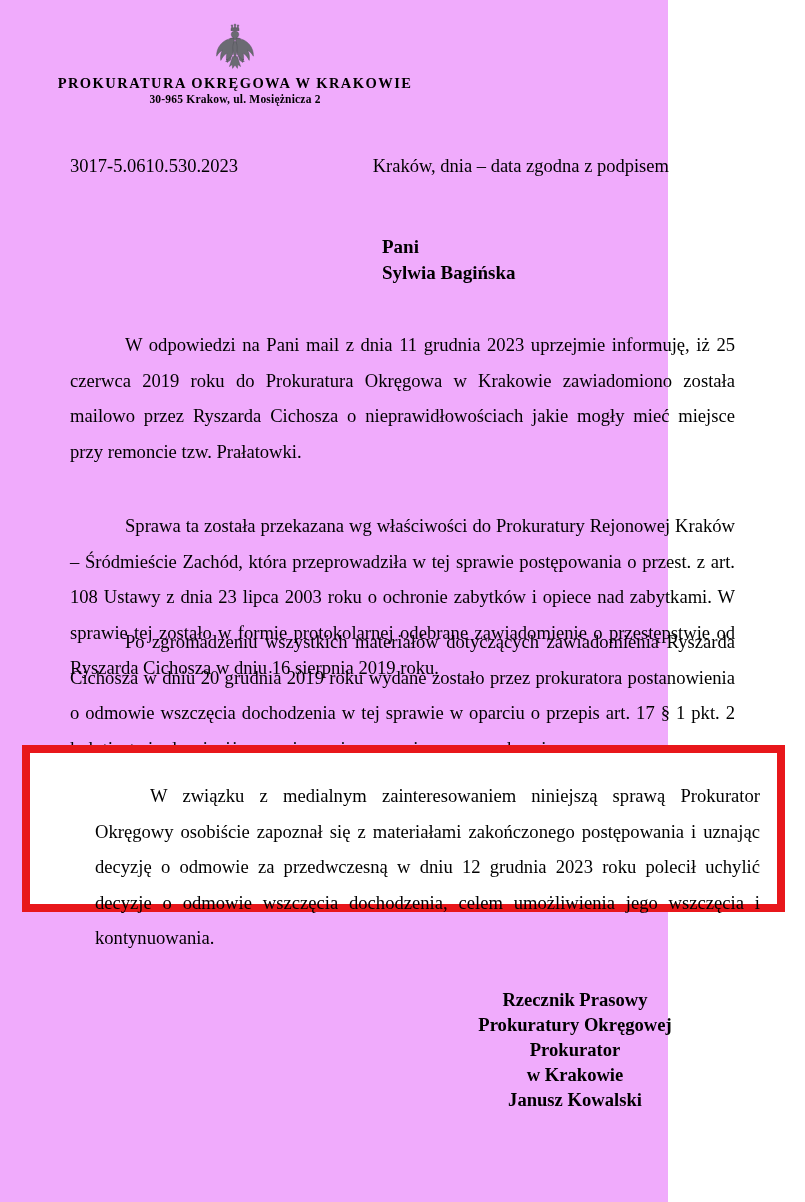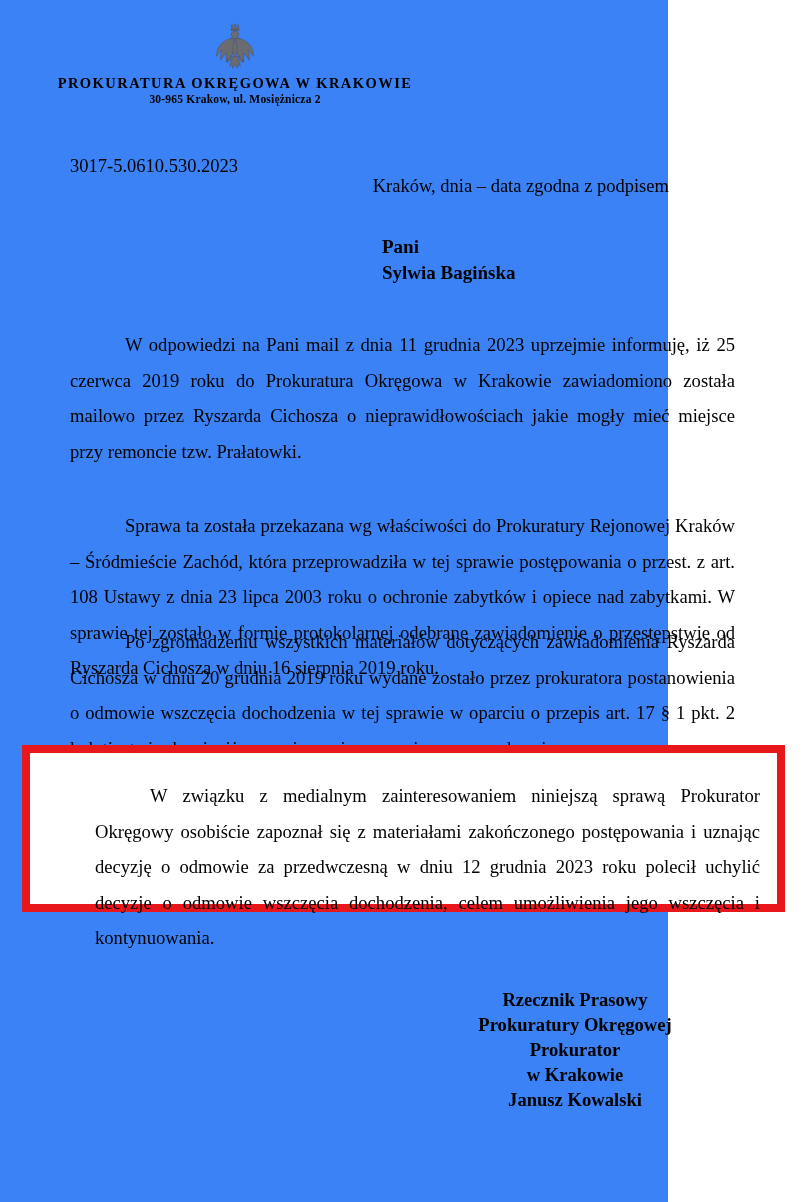--- a/index.html
+++ b/index.html
@@ -14,21 +14,21 @@
     font-family: "Liberation Serif", "DejaVu Serif", serif;
     color: #000000;
     overflow: hidden;
   }
 
   .page {
     position: absolute;
     left: 0; top: 0;
     width: 668px;
     height: 1202px;
-    background: #3b82f6;
+    background: #f0abfc;
   }
 
   
   .letterhead {
     position: absolute;
     left: 0;
     top: 22px;
     width: 470px;
     text-align: center;
   }
@@ -63,21 +63,20 @@
     line-height: 1.2;
   }
   .meta-ref {
     display: inline-block;
     vertical-align: top;
   }
   .meta-date {
     display: inline-block;
     vertical-align: top;
     margin-left: 130px;
-    margin-top: 20px;
   }
 
   
   .addressee {
     position: absolute;
     left: 382px;
     top: 234px;
     font-size: 19px;
     font-weight: 700;
     line-height: 1.38;

